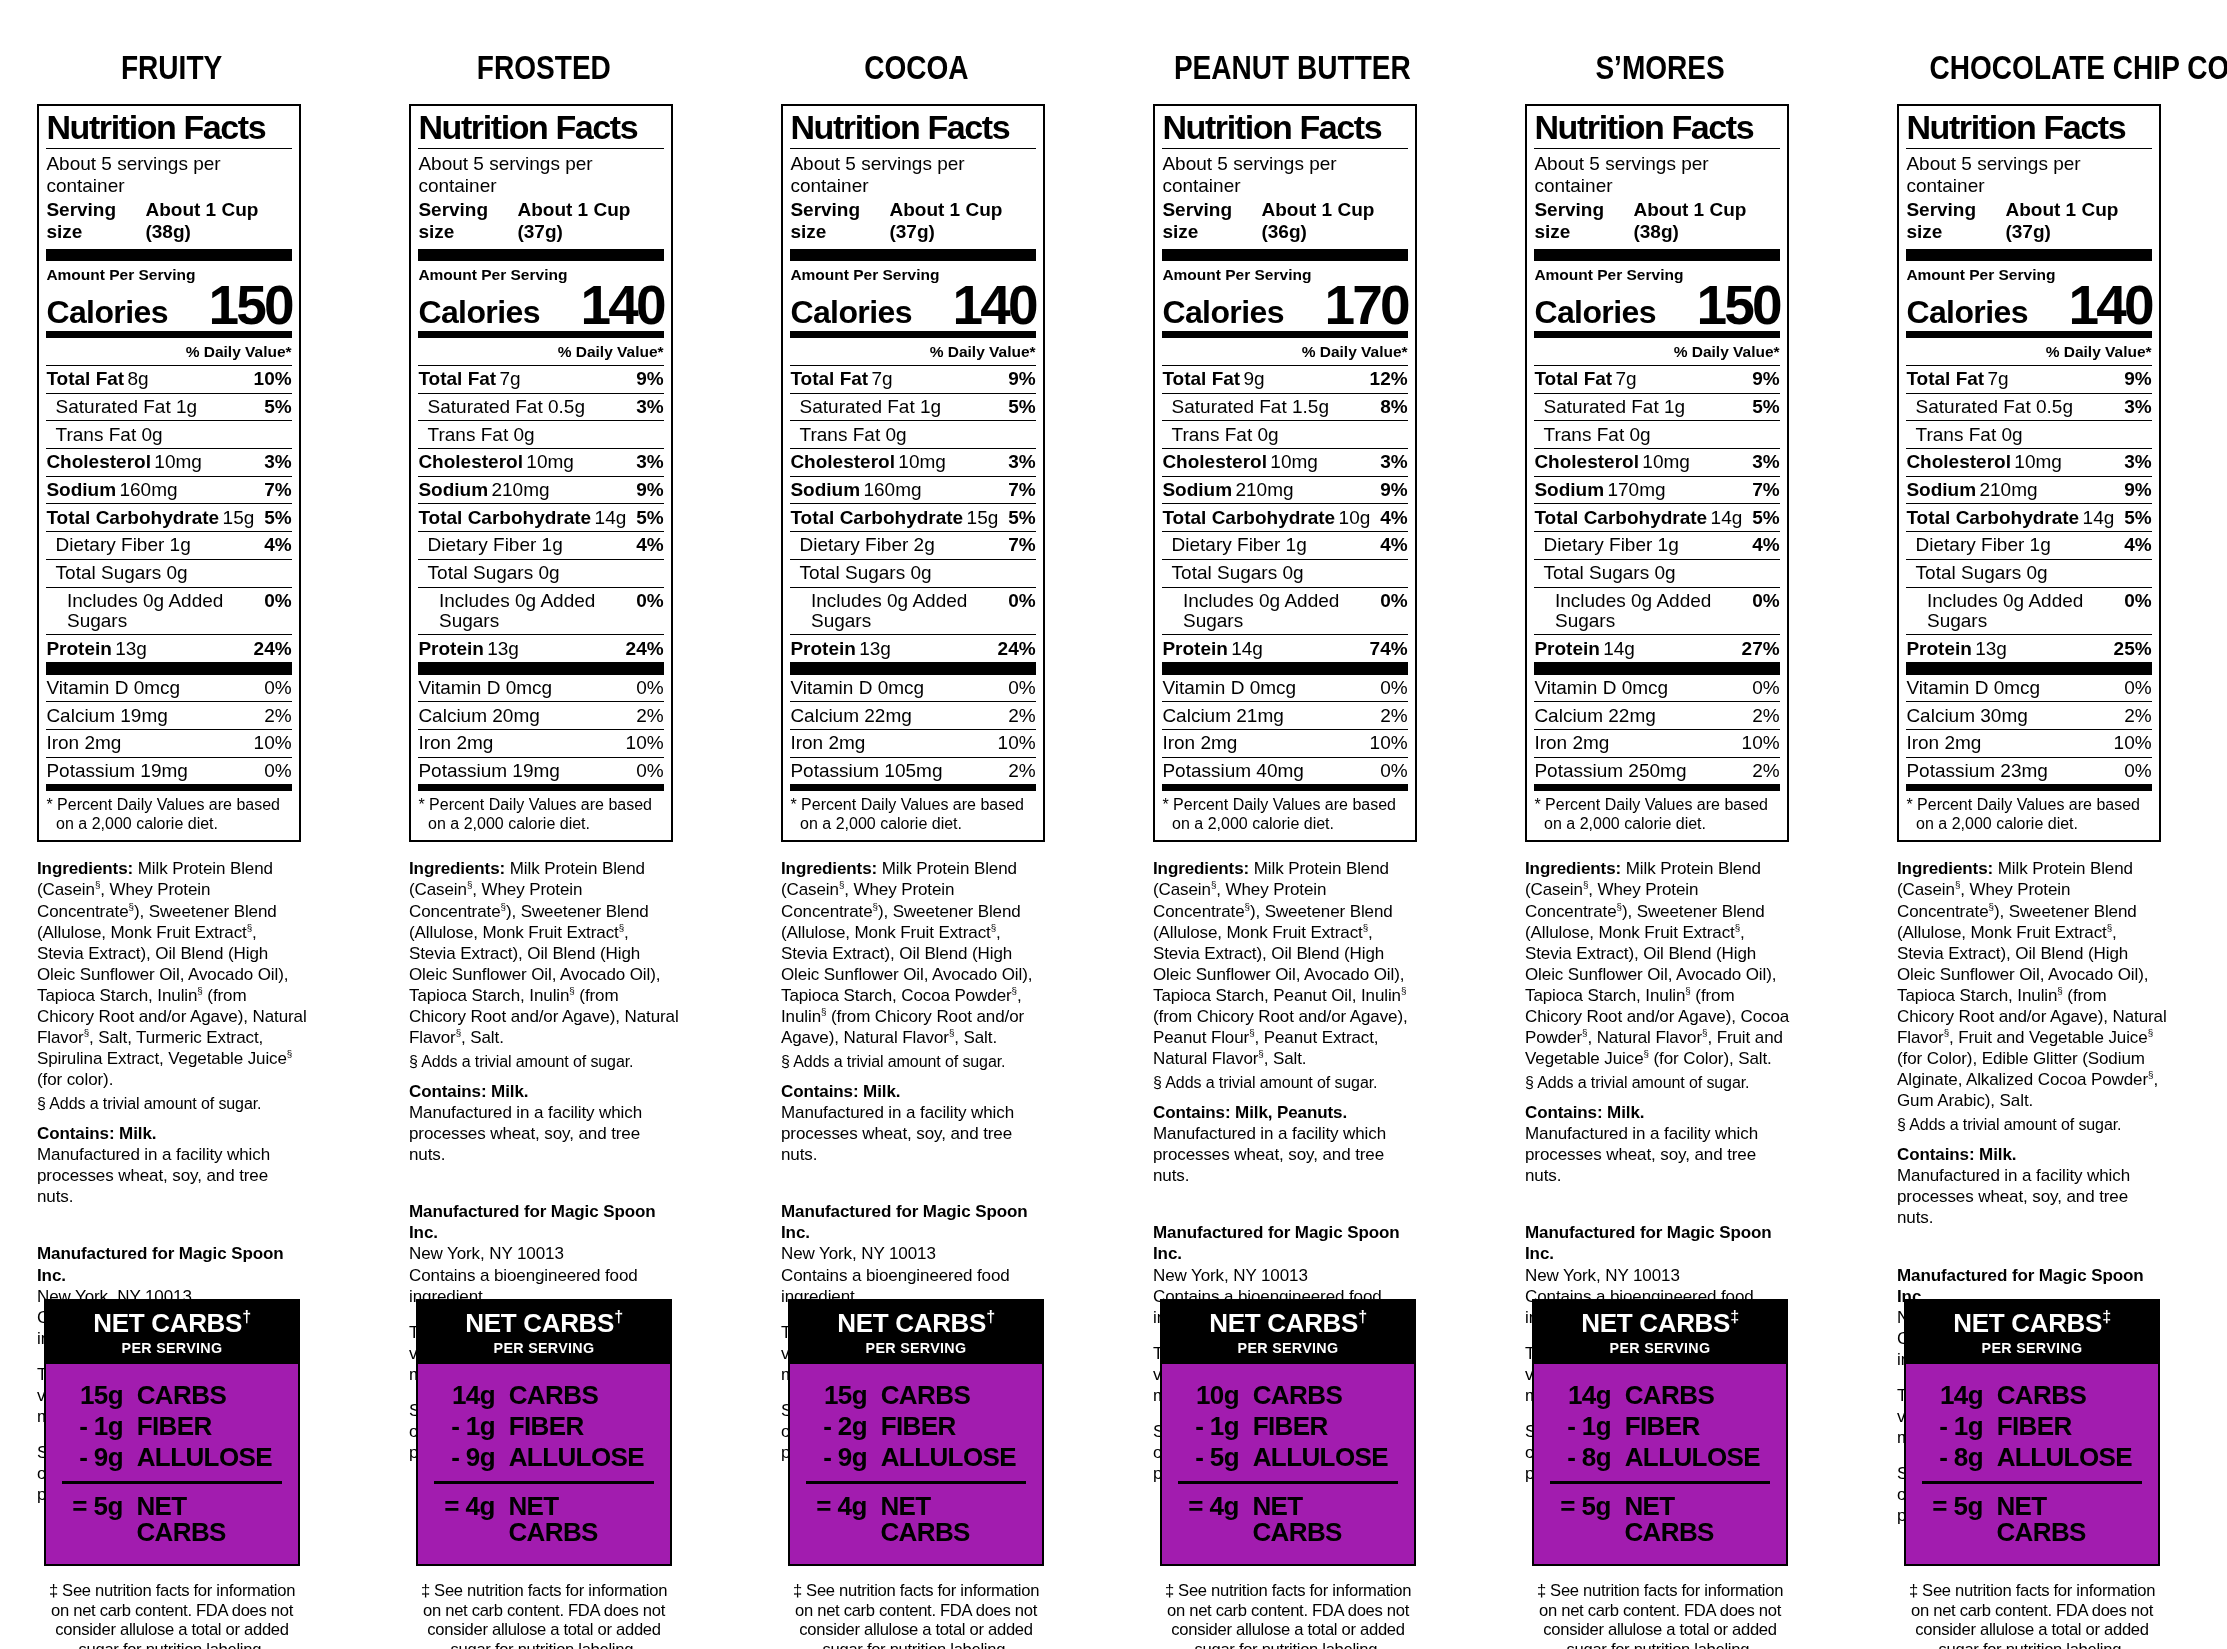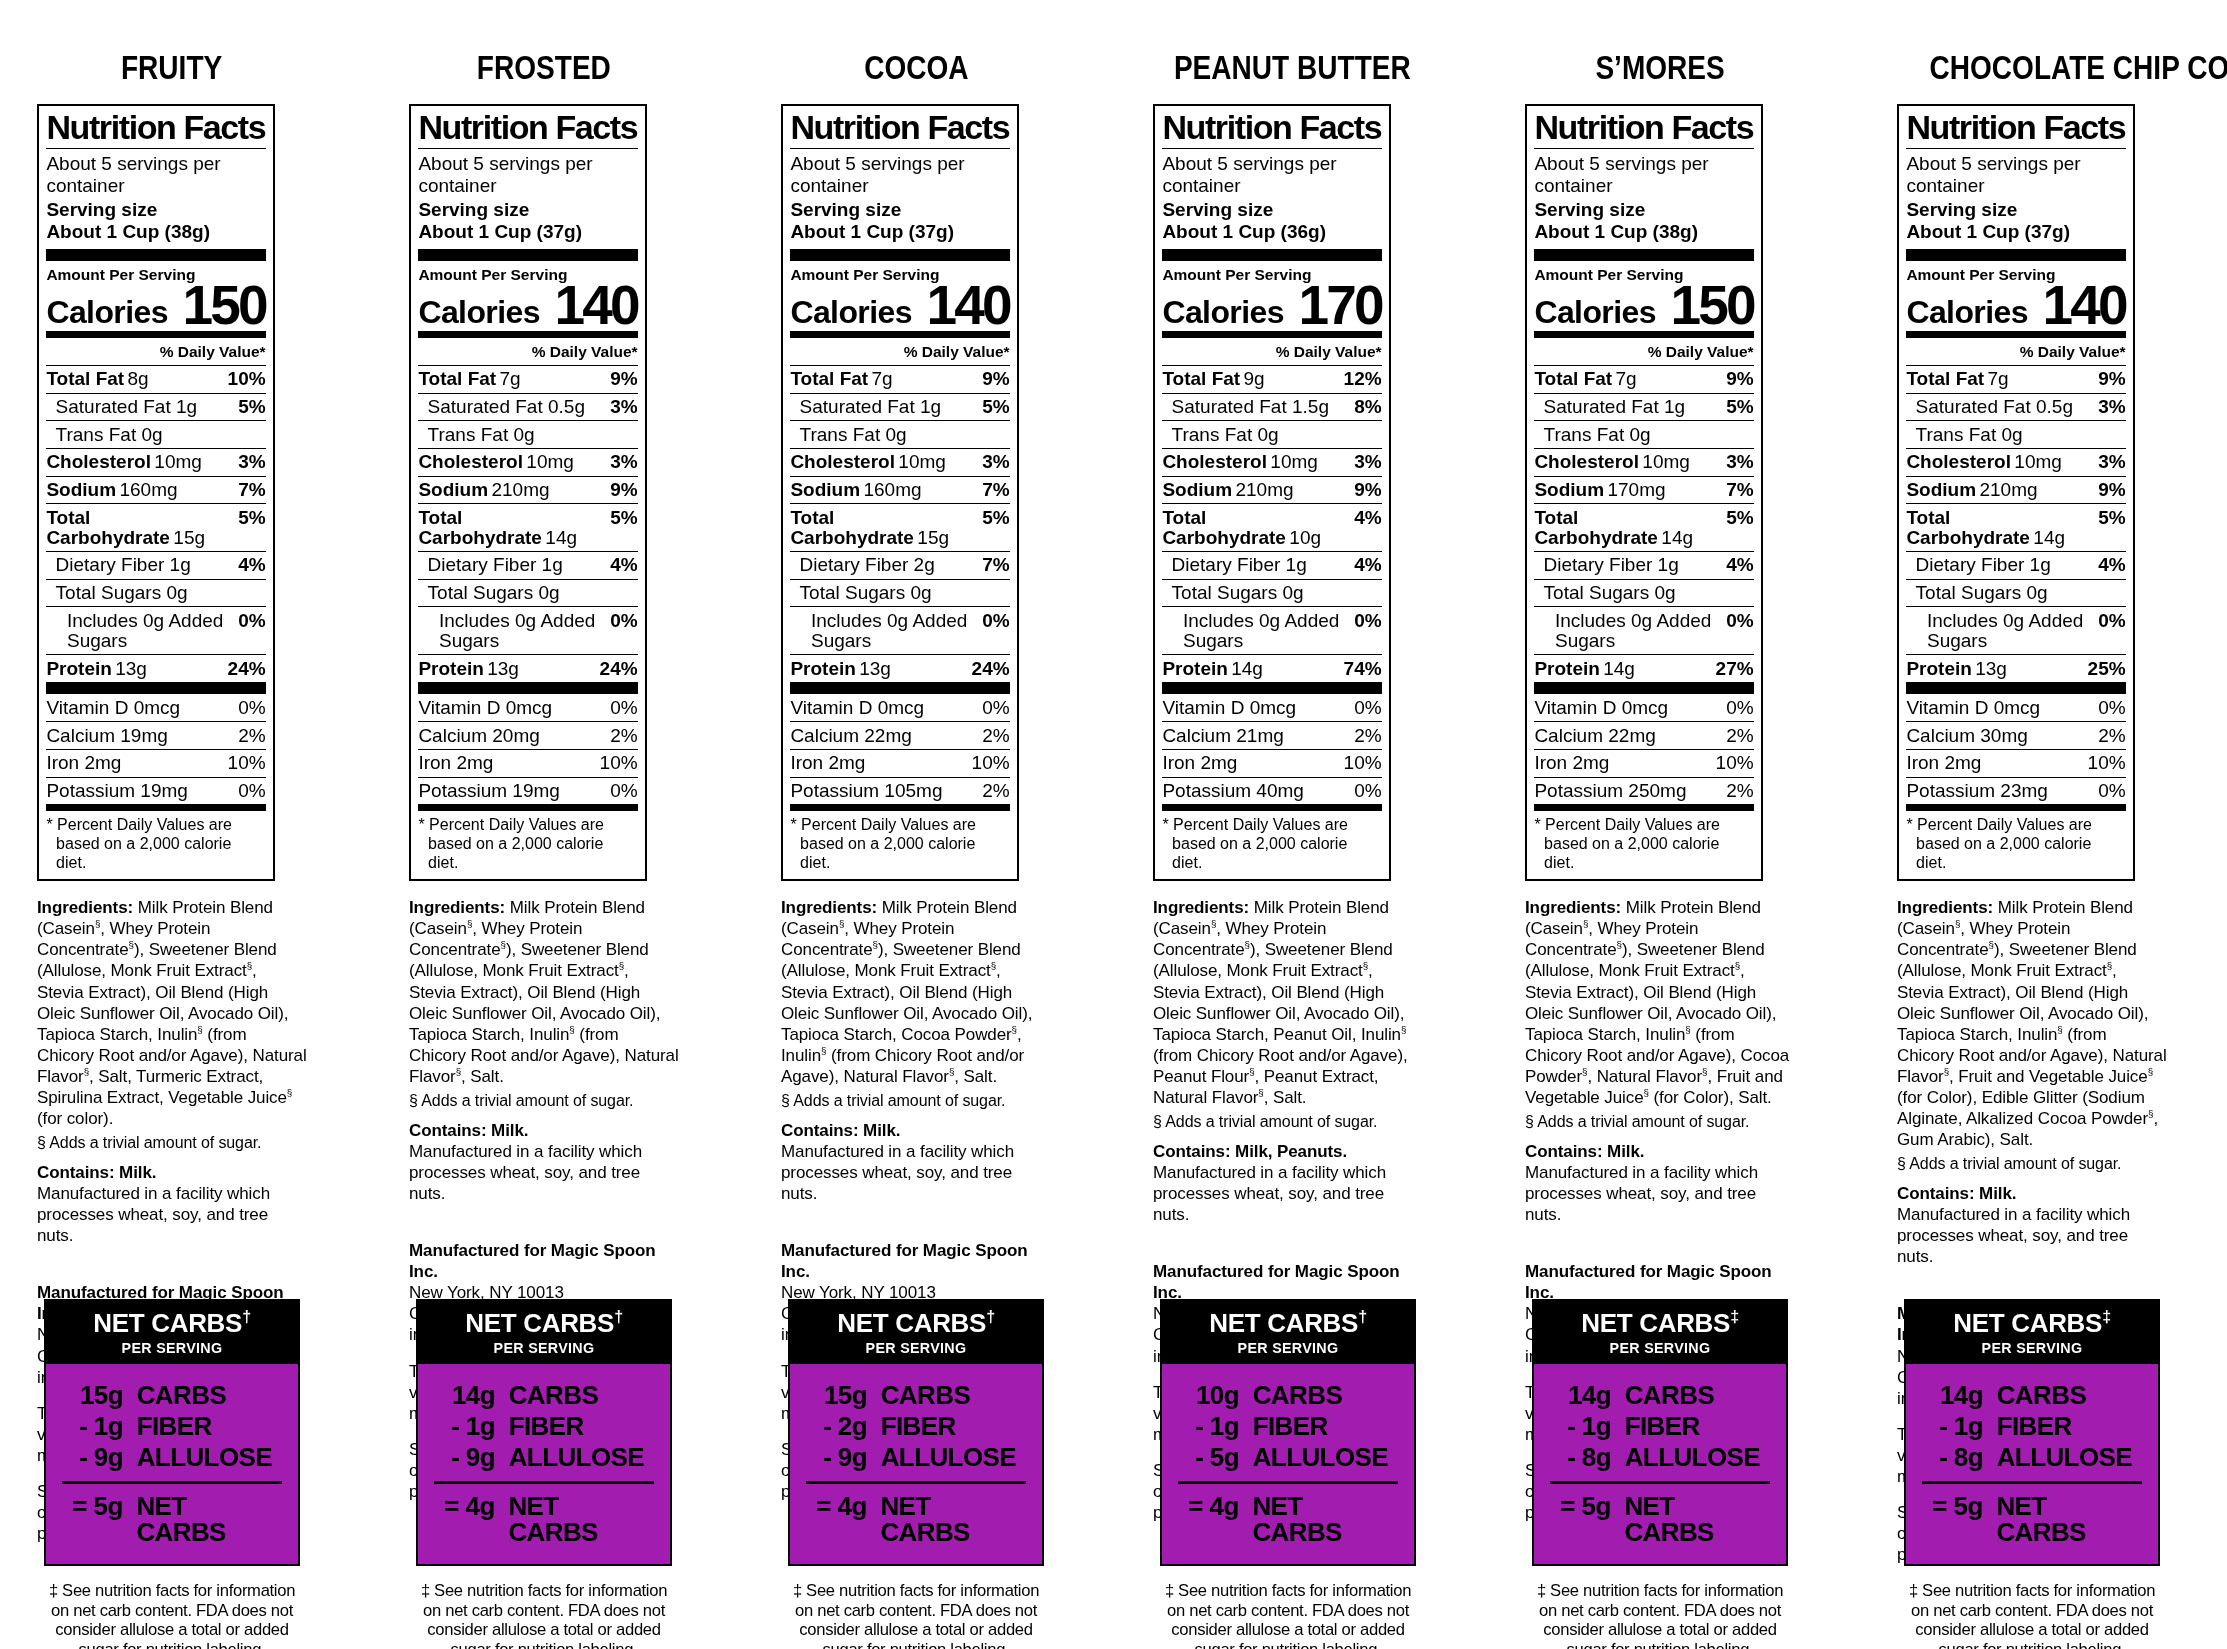--- a/index.html
+++ b/index.html
@@ -9,24 +9,24 @@
     overflow:hidden;position:relative;
   }
   .sheet{display:flex;box-sizing:border-box;padding:49px 0 0 37px;width:2227px;height:1650px;}
   .col{width:270px;margin-right:102px;flex:0 0 auto;position:relative;}
   .col:last-child{margin-right:0;}
 
   .flavor{height:37px;margin:0 0 18.3px;text-align:center;white-space:nowrap;font-size:33px;font-weight:700;line-height:37px;}
   .flavor .cond{display:inline-block;transform:scaleX(0.85);transform-origin:50% 50%;letter-spacing:0px;}
 
   
-  .nf-box{border:2.9px solid #000;box-sizing:border-box;width:238px;padding:3.4px 7.4px 5.7px;background:#fff;}
+  .nf-box{border:2.9px solid #000;box-sizing:border-box;width:264px;padding:3.4px 7.4px 5.7px;background:#fff;}
   .nf-title{font-size:34px;font-weight:900;letter-spacing:-1.4px;white-space:nowrap;line-height:1.05;border-bottom:1.1px solid #000;padding-bottom:2.3px;}
   .nf-servings{font-size:19px;padding:4px 0 0.6px;}
-  .nf-ss{display:flex;justify-content:space-between;align-items:baseline;font-size:19px;font-weight:700;padding:1.7px 0 5.7px;flex-direction:column;}
+  .nf-ss{display:flex;justify-content:space-between;align-items:baseline;font-size:19px;font-weight:700;padding:1.7px 0 5.7px;}
   .bar-thick{height:12.6px;background:#000;}
   .bar-med{height:6.9px;background:#000;}
   .nf-aps{font-size:15.5px;font-weight:800;padding-top:5.2px;}
   .nf-cal{display:flex;justify-content:space-between;align-items:flex-end;padding:0 0 3.4px;}
   .nf-cal-word{font-size:32px;font-weight:900;letter-spacing:-0.6px;line-height:0.95;}
   .nf-cal-num{font-size:55px;font-weight:900;letter-spacing:-2.9px;line-height:0.78;}
   .nf-dv{font-size:15.5px;font-weight:700;text-align:right;padding:5.2px 0 4px;border-bottom:1.1px solid #000;}
   .nf-rows .row,.vit-rows .row{display:flex;justify-content:space-between;align-items:baseline;font-size:19px;padding:3.4px 0;border-bottom:1.1px solid #000;line-height:1.05;}
   .nf-rows .row:last-child,.vit-rows .row:last-child{border-bottom:none;}
   .row .lbl b{font-weight:700;margin-right:3.4px;}

